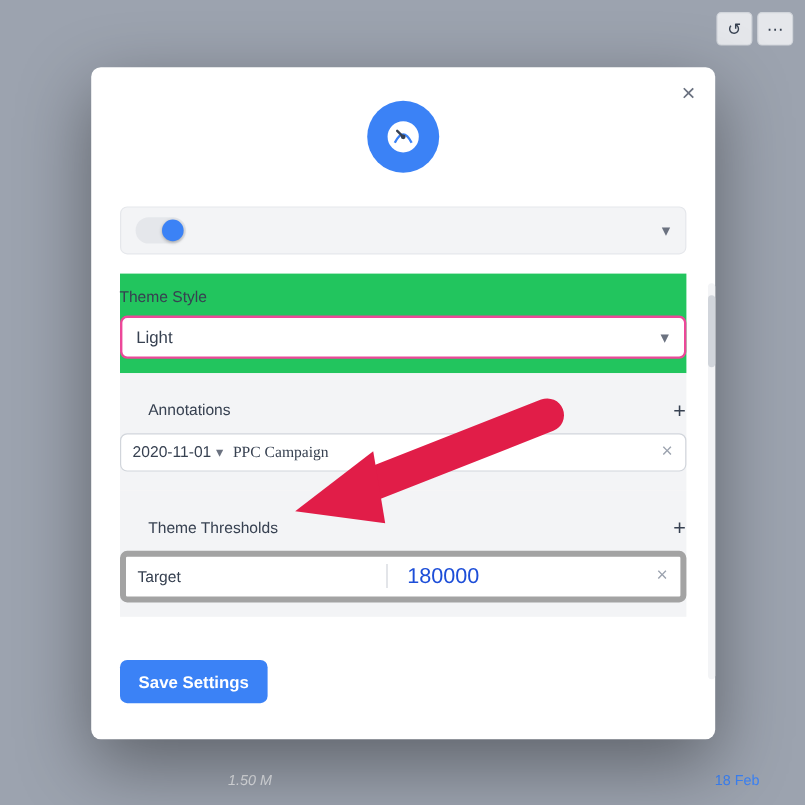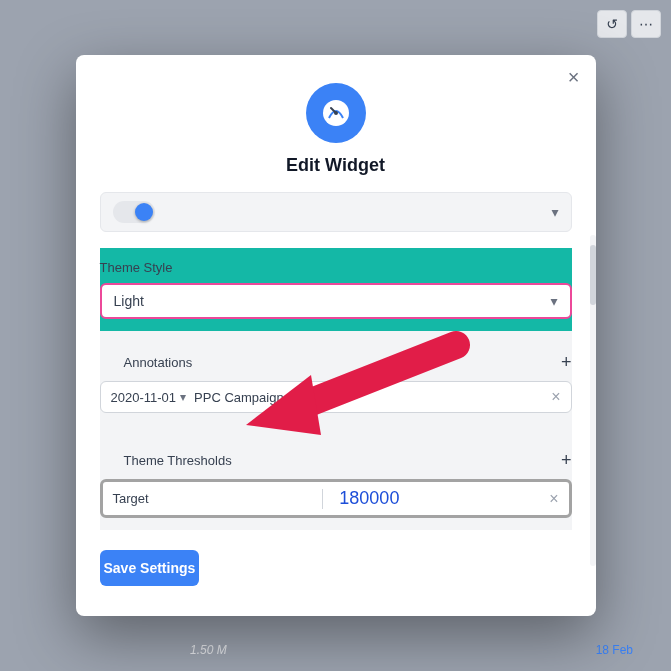--- a/index.html
+++ b/index.html
@@ -243,37 +243,38 @@
       color: #374151;
       border: none;
       outline: none;
       background: transparent;
     }
 
     .annotation-text {
       flex: 1;
       font-size: 13px;
       color: #374151;
+      font-family: Liberation Serif, serif;
     }
 
     .remove-btn {
       background: none;
       border: none;
       font-size: 16px;
       color: #9ca3af;
       cursor: pointer;
     }
 
     
     .threshold-row {
       display: flex;
       align-items: center;
       gap: 8px;
       background: #fff;
-      border: 3px solid #a3a3a3;
+      border: 5px solid #a3a3a3;
       border-radius: 6px;
       padding: 6px 10px;
     }
 
     .threshold-label {
       flex: 1;
       font-size: 13px;
       color: #374151;
     }
 
@@ -289,21 +290,21 @@
       color: #1d4ed8;
       padding-left: 8px;
     }
 
     
     .save-btn {
       background: #3b82f6;
       color: #fff;
       border: none;
       border-radius: 6px;
-      padding: 10px 4px;
+      padding: 10px 16px;
       font-size: 14px;
       font-weight: 600;
       cursor: pointer;
       margin: 20px 24px 0;
       align-self: flex-start;
     }
 
     
     .scroll-indicator {
       position: absolute;
@@ -318,21 +319,21 @@
       width: 6px;
       height: 60px;
       background: #d1d5db;
       border-radius: 3px;
       position: absolute;
       top: 10px;
     }
 
     
     .theme-section {
-      background: #14b8a6;
+      background: #22c55e;
       margin: 0 -0px;
       padding: 12px 0;
     }
 
     .annotations-section {
       background: #f3f4f6;
       margin: 0;
       padding: 12px 0;
     }
 
@@ -362,21 +363,20 @@
 
     <div class="modal-header">
       <div class="widget-icon">
         <svg viewBox="0 0 30 30" fill="none">
           <circle cx="15" cy="15" r="13" fill="white"></circle>
           <path d="M8 20 Q15 6 22 20" stroke="#3b82f6" stroke-width="2" fill="none"></path>
           <line x1="15" y1="15" x2="10" y2="10" stroke="#374151" stroke-width="2" stroke-linecap="round"></line>
           <circle cx="15" cy="15" r="2" fill="#374151"></circle>
         </svg>
       </div>
-      <span class="modal-title">Edit Widget</span>
     </div>
 
     <div class="modal-body">
 
       <div class="toggle-row">
         <div class="toggle-switch">
           <div class="toggle-track">
             <div class="toggle-thumb"></div>
           </div>
         </div>

